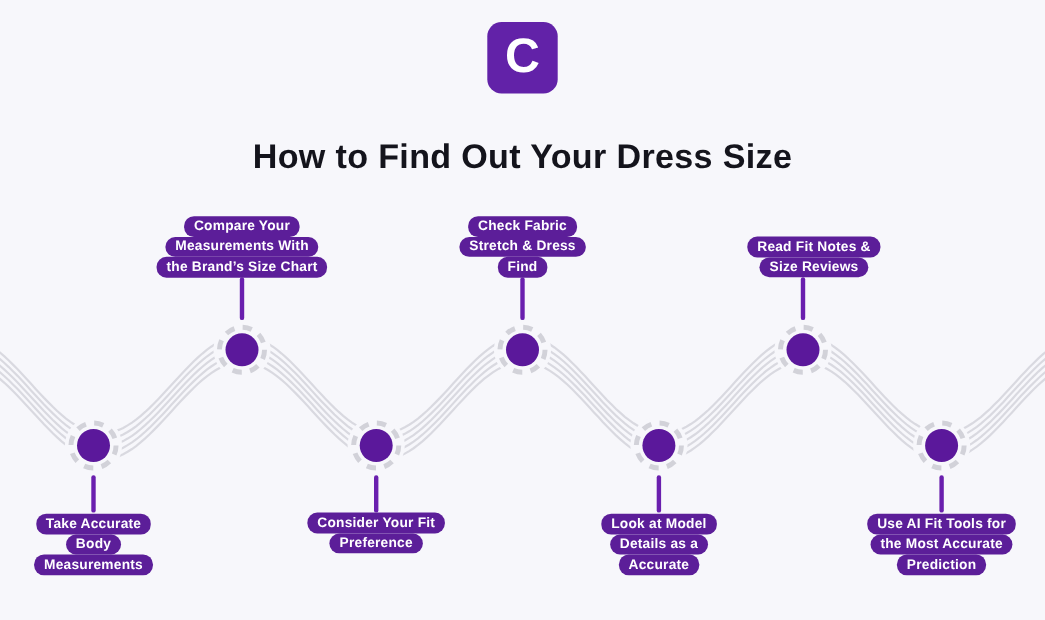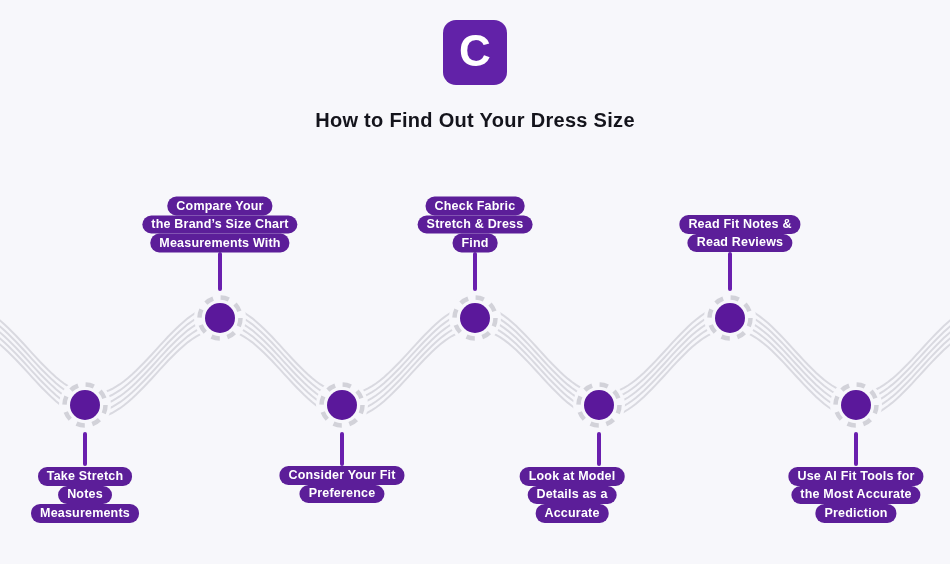--- a/index.html
+++ b/index.html
@@ -22,22 +22,22 @@
   .logo{
     position:absolute;left:443px;top:20px;width:64px;height:65px;
     background:var(--logo);border-radius:13px;
     display:flex;align-items:center;justify-content:center;
   }
   .logo-letter{
     color:#ffffff;font-size:44px;font-weight:700;line-height:1;
     padding-bottom:4px;
   }
   .title{
-    position:absolute;left:0;right:0;top:109px;margin:0;
-    text-align:center;font-size:20px;font-weight:700;
+    position:absolute;left:0;right:0;top:125px;margin:0;
+    text-align:center;font-size:31px;font-weight:700;
     letter-spacing:.3px;color:var(--title);
   }
   #wave{position:absolute;left:0;top:0;}
   .connector{
     position:absolute;width:4px;border-radius:2px;
     background:var(--connector);
   }
   .node{position:absolute;width:54px;height:54px;}
   .label{
     position:absolute;display:flex;flex-direction:column;align-items:center;
@@ -65,44 +65,44 @@
 
   <div id="steps">
       <svg width="54" height="54" viewBox="0 0 54 54" class="node" style="left: 58px; top: 378px;">
         <circle cx="27" cy="27" r="26" fill="#f7f7fb"></circle>
         <circle cx="27" cy="27" r="20.5" fill="none" stroke="#d2d2d9" stroke-width="4.5" stroke-dasharray="8.5 7.6"></circle>
         <circle cx="27" cy="27" r="15" fill="#5b189b"></circle>
       </svg>
       <div class="connector" style="left: 83px; top: 432px; height: 34px;"></div>
       <div class="label" style="left: 85px; top: 467px; transform: translateX(-50%);">
         <div class="label-line">
-          <span class="pill">Take Stretch</span>
+          <span class="pill">Take Accurate</span>
         </div>
         <div class="label-line">
-          <span class="pill">Notes</span>
+          <span class="pill">Body</span>
         </div>
         <div class="label-line">
           <span class="pill">Measurements</span>
         </div>
       </div>
       <svg width="54" height="54" viewBox="0 0 54 54" class="node" style="left: 193px; top: 291px;">
         <circle cx="27" cy="27" r="26" fill="#f7f7fb"></circle>
         <circle cx="27" cy="27" r="20.5" fill="none" stroke="#d2d2d9" stroke-width="4.5" stroke-dasharray="8.5 7.6"></circle>
         <circle cx="27" cy="27" r="15" fill="#5b189b"></circle>
       </svg>
       <div class="connector" style="left: 218px; top: 252px; height: 39px;"></div>
       <div class="label" style="left: 220px; top: 252px; transform: translate(-50%, -100%);">
         <div class="label-line">
           <span class="pill">Compare Your</span>
         </div>
         <div class="label-line">
-          <span class="pill">the Brand’s Size Chart</span>
+          <span class="pill">Measurements With</span>
         </div>
         <div class="label-line">
-          <span class="pill">Measurements With</span>
+          <span class="pill">the Brand’s Size Chart</span>
         </div>
       </div>
       <svg width="54" height="54" viewBox="0 0 54 54" class="node" style="left: 315px; top: 378px;">
         <circle cx="27" cy="27" r="26" fill="#f7f7fb"></circle>
         <circle cx="27" cy="27" r="20.5" fill="none" stroke="#d2d2d9" stroke-width="4.5" stroke-dasharray="8.5 7.6"></circle>
         <circle cx="27" cy="27" r="15" fill="#5b189b"></circle>
       </svg>
       <div class="connector" style="left: 340px; top: 432px; height: 34px;"></div>
       <div class="label" style="left: 342px; top: 466px; transform: translateX(-50%);">
         <div class="label-line">
@@ -128,21 +128,21 @@
         <div class="label-line">
           <span class="pill">Find</span>
         </div>
       </div>
       <svg width="54" height="54" viewBox="0 0 54 54" class="node" style="left: 572px; top: 378px;">
         <circle cx="27" cy="27" r="26" fill="#f7f7fb"></circle>
         <circle cx="27" cy="27" r="20.5" fill="none" stroke="#d2d2d9" stroke-width="4.5" stroke-dasharray="8.5 7.6"></circle>
         <circle cx="27" cy="27" r="15" fill="#5b189b"></circle>
       </svg>
       <div class="connector" style="left: 597px; top: 432px; height: 34px;"></div>
-      <div class="label" style="left: 572px; top: 467px; transform: translateX(-50%); text-align: center;">
+      <div class="label" style="left: 599px; top: 467px; transform: translateX(-50%); text-align: center;">
         <div class="label-line">
           <span class="pill">Look at Model</span>
         </div>
         <div class="label-line">
           <span class="pill">Details as a</span>
         </div>
         <div class="label-line">
           <span class="pill">Accurate</span>
         </div>
       </div>
@@ -150,21 +150,21 @@
         <circle cx="27" cy="27" r="26" fill="#f7f7fb"></circle>
         <circle cx="27" cy="27" r="20.5" fill="none" stroke="#d2d2d9" stroke-width="4.5" stroke-dasharray="8.5 7.6"></circle>
         <circle cx="27" cy="27" r="15" fill="#5b189b"></circle>
       </svg>
       <div class="connector" style="left: 728px; top: 252px; height: 39px;"></div>
       <div class="label" style="left: 740px; top: 252px; transform: translate(-50%, -100%);">
         <div class="label-line">
           <span class="pill">Read Fit Notes &amp;</span>
         </div>
         <div class="label-line">
-          <span class="pill">Read Reviews</span>
+          <span class="pill">Size Reviews</span>
         </div>
       </div>
       <svg width="54" height="54" viewBox="0 0 54 54" class="node" style="left: 829px; top: 378px;">
         <circle cx="27" cy="27" r="26" fill="#f7f7fb"></circle>
         <circle cx="27" cy="27" r="20.5" fill="none" stroke="#d2d2d9" stroke-width="4.5" stroke-dasharray="8.5 7.6"></circle>
         <circle cx="27" cy="27" r="15" fill="#5b189b"></circle>
       </svg>
       <div class="connector" style="left: 854px; top: 432px; height: 34px;"></div>
       <div class="label" style="left: 856px; top: 467px; transform: translateX(-50%); text-align: right;">
         <div class="label-line">

